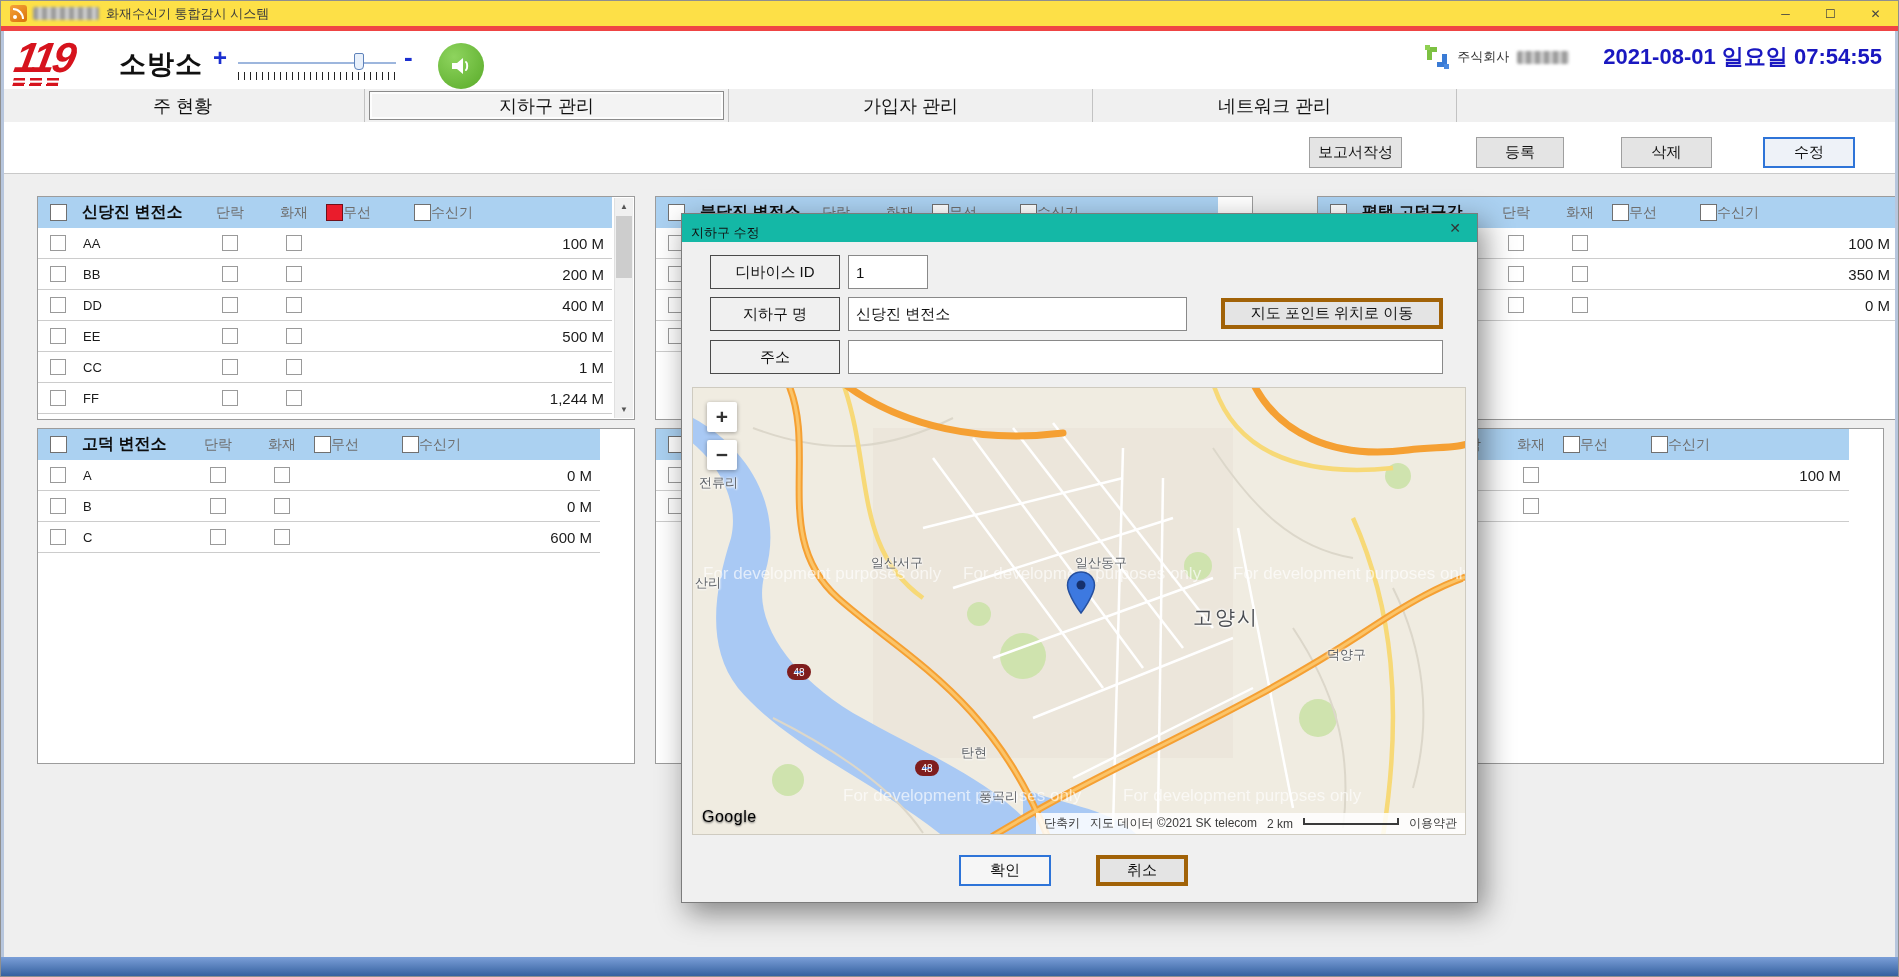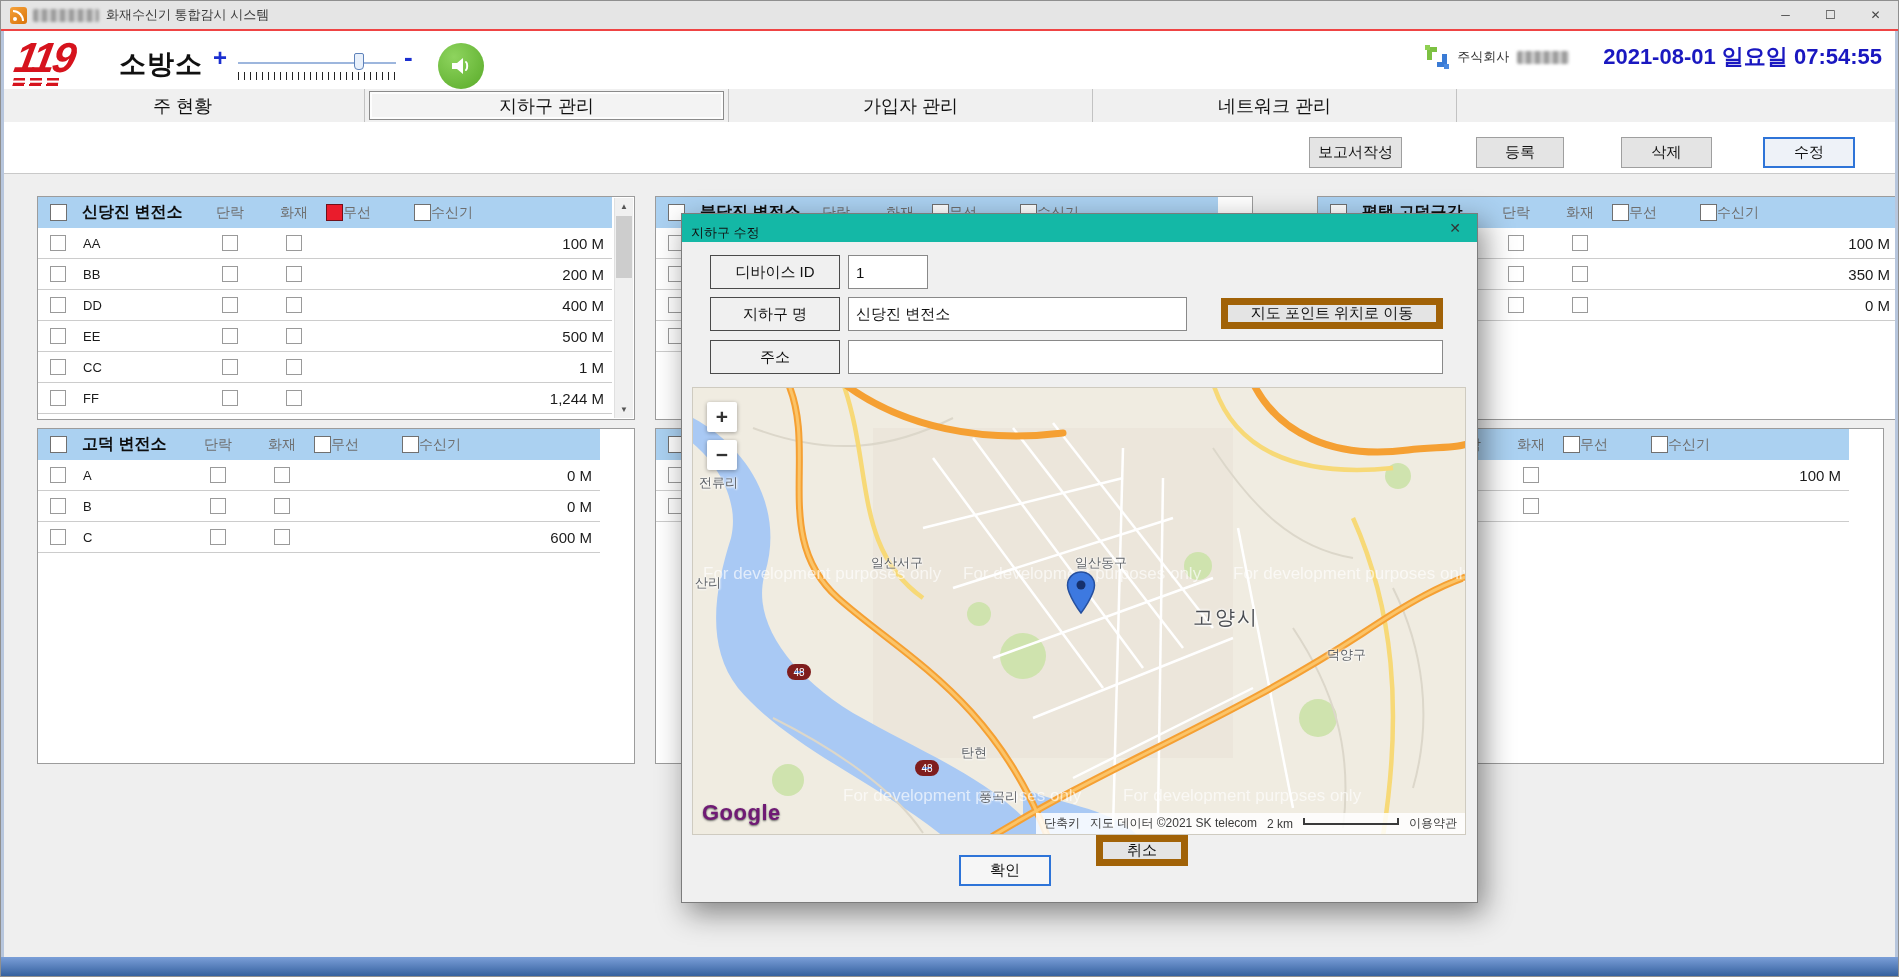--- a/index.html
+++ b/index.html
@@ -1,20 +1,20 @@
 <!DOCTYPE html>
 <html><head>
 <meta charset="utf-8">
 <style>
   html,body{margin:0;padding:0;background:#d8d8d8;font-family:"Liberation Sans","DejaVu Sans",sans-serif;}
   *{box-sizing:border-box;}
   #win{position:relative;width:1899px;height:977px;background:#fff;border:1px solid #8f8f8f;overflow:hidden;}
 
   
-  .titlebar{position:absolute;left:0;top:0;width:100%;height:30px;background:#e5e5e5;border-bottom:2px solid #ef4444;display:flex;align-items:center;}
+  .titlebar{position:absolute;left:0;top:0;width:100%;height:30px;background:#fde047;border-bottom:5px solid #ef4444;display:flex;align-items:center;}
   .appicon{width:17px;height:17px;margin:0 6px 0 9px;border-radius:3px;background:linear-gradient(145deg,#f6a23a,#d9730a);position:relative;flex:0 0 auto;}
   .appicon:after{content:"";position:absolute;left:3px;bottom:3px;width:4px;height:4px;border-radius:50%;background:#fff;}
   .appicon:before{content:"";position:absolute;left:3px;bottom:3px;width:9px;height:9px;border:2px solid #fff;border-left:none;border-bottom:none;border-radius:0 100% 0 0;}
   .redact{display:inline-block;height:13px;border-radius:2px;background:repeating-linear-gradient(90deg,#9b9b9b 0 5px,#cfcfcf 5px 9px);filter:blur(1.6px);vertical-align:middle;}
   .tb-title{font-size:13px;color:#3c3c3c;margin-left:7px;}
   .wbtns{margin-left:auto;display:flex;height:100%;}
   .wbtn{width:45px;height:100%;display:flex;align-items:center;justify-content:center;font-size:12px;color:#444;}
   
   .appheader{position:absolute;left:0;top:31px;width:100%;height:57px;background:#fff;}
   .brand{position:absolute;left:14px;top:2px;font-size:42px;font-weight:900;font-style:italic;color:#d6131d;transform:skewX(-10deg);letter-spacing:-3px;line-height:48px;}
@@ -64,32 +64,32 @@
   .vscroll{position:absolute;top:1px;right:1px;bottom:1px;width:19px;background:#f0f0f0;border-left:1px solid #e0e0e0;}
   .varrow{position:absolute;left:0;width:100%;height:17px;display:flex;align-items:center;justify-content:center;font-size:8px;color:#555;}
   .vthumb{position:absolute;left:1px;top:18px;width:16px;height:62px;background:#cdcdcd;}
   
   .modal{position:absolute;left:680px;top:212px;width:797px;height:690px;background:#f0f0f0;border:1px solid #7c7c7c;box-shadow:6px 10px 28px rgba(0,0,0,.45);}
   .mtitle{position:absolute;left:0;top:0;width:100%;height:28px;background:#14b8a6;display:flex;align-items:flex-end;}
   .mtitle .txt{font-size:13px;color:#111;margin-left:9px;}
   .mclose{position:absolute;right:2px;top:0;width:40px;height:28px;display:flex;align-items:center;justify-content:center;font-size:14px;color:#333;}
   .flabel{position:absolute;left:28px;width:130px;height:34px;border:1px solid #4a4a4a;background:#f0f0f0;display:flex;align-items:center;justify-content:center;font-size:15px;color:#111;}
   .finput{position:absolute;height:34px;border:1px solid #898989;background:#fff;font-size:15px;color:#111;display:flex;align-items:center;padding-left:7px;}
-  .mbtn{position:absolute;height:31px;background:#e4e4e4;border:7px solid #a16207;display:flex;align-items:center;justify-content:center;font-size:15px;color:#111;}
+  .mbtn{position:absolute;height:31px;background:#e4e4e4;border:4px solid #a16207;display:flex;align-items:center;justify-content:center;font-size:15px;color:#111;}
   .mbtn.ok{border:2px solid #2e74d8;background:#f6f6f6;}
   
   .map{position:absolute;left:10px;top:173px;width:774px;height:448px;background:#f0ece1;overflow:hidden;border:1px solid #cfcbc0;}
   .map svg.base{position:absolute;left:0;top:0;}
   .mlabel{position:absolute;font-size:13px;color:#5f6368;text-shadow:0 0 3px #fff,0 0 3px #fff,1px 1px 2px #fff;white-space:nowrap;}
   .mlabel.big{font-size:20px;color:#4a4d52;font-weight:500;letter-spacing:2px;}
   .wmark{position:absolute;font-size:17px;color:rgba(255,255,255,.65);white-space:nowrap;font-weight:500;}
   .zoombtn{position:absolute;left:14px;width:30px;height:30px;background:#fff;border-radius:2px;box-shadow:0 1px 4px rgba(0,0,0,.35);display:flex;align-items:center;justify-content:center;font-size:21px;font-weight:700;color:#333;}
   .shield{position:absolute;width:24px;height:16px;background:#4a74c9;border:7px solid #7f1d1d;border-radius:8px;color:#fff;font-size:10px;display:flex;align-items:center;justify-content:center;}
   .pin{position:absolute;left:373px;top:183px;}
-  .google{position:absolute;left:9px;bottom:8px;font-size:22px;font-weight:700;color:#701a75;text-shadow:0 1px 2px rgba(80,80,80,.9);letter-spacing:.5px;}
+  .google{position:absolute;left:9px;bottom:8px;font-size:16px;font-weight:400;color:#000000;text-shadow:0 1px 2px rgba(80,80,80,.9);letter-spacing:.5px;}
   .attr{position:absolute;right:0;bottom:0;height:21px;background:rgba(255,255,255,.85);display:flex;align-items:center;gap:10px;padding:0 8px;font-size:12px;color:#3a3a3a;white-space:nowrap;}
   .scalebar{width:96px;height:7px;border-left:2px solid #3a3a3a;border-right:2px solid #3a3a3a;border-bottom:2px solid #3a3a3a;margin-top:-5px;}
   
   .bluestrip{position:absolute;left:0;bottom:0;width:100%;height:19px;background:linear-gradient(180deg,#7b9fd8,#35619f);}
   .edgeL{position:absolute;left:0;top:30px;bottom:0;width:3px;background:#b7c6dd;}
   .edgeR{position:absolute;right:0;top:30px;bottom:0;width:3px;background:#b7c6dd;}
 </style>
 </head>
 <body>
 
@@ -689,19 +689,19 @@
       <div class="attr">
         <span>단축키</span>
         <span>지도 데이터 ©2021 SK telecom</span>
         <span>2 km</span>
         <span class="scalebar"></span>
         <span>이용약관</span>
       </div>
     </div>
 
     <button class="mbtn ok" style="left:277px;top:641px;width:92px">확인</button>
-    <button class="mbtn" style="left:414px;top:621px;width:92px">취소</button>
+    <button class="mbtn" style="left:414px;top:641px;width:92px">취소</button>
   </div>
 
   <div class="edgeL"></div>
   <div class="edgeR"></div>
   <div class="bluestrip"></div>
 </div>
 
 </body></html>

